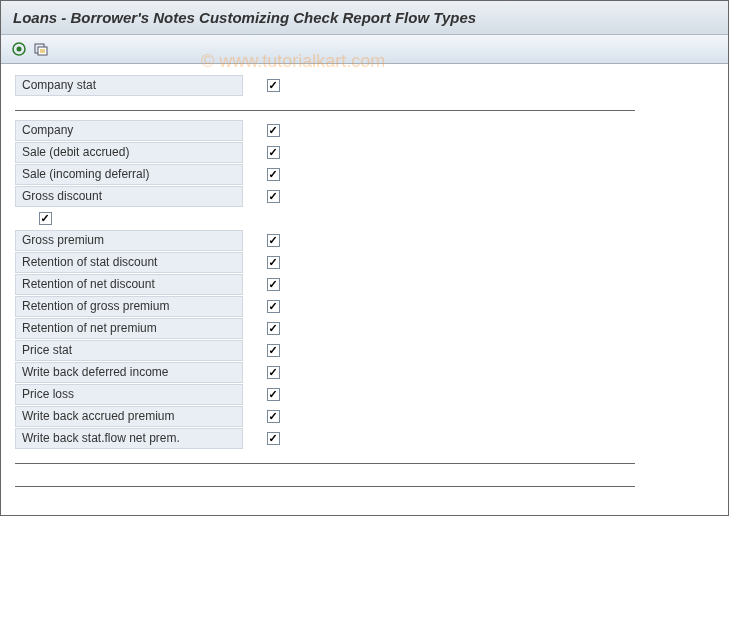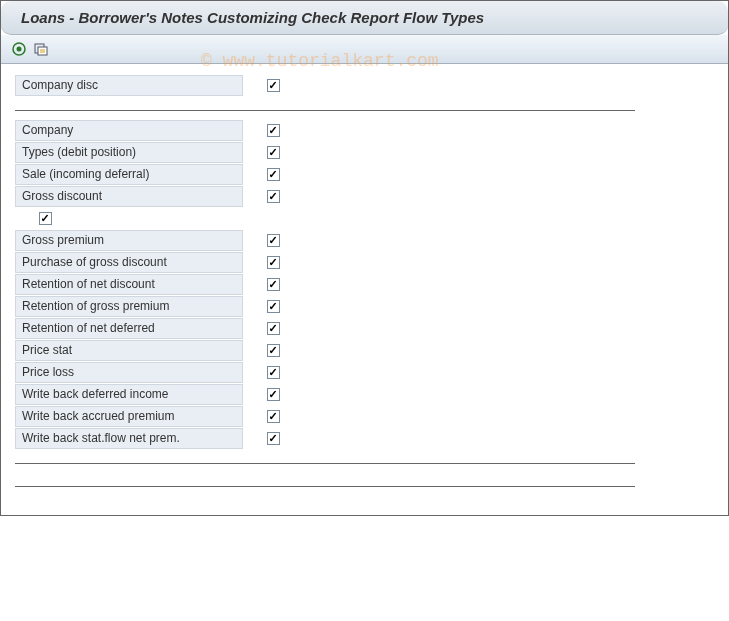--- a/index.html
+++ b/index.html
@@ -7,26 +7,25 @@
       font-family: Arial, Helvetica, sans-serif;
       font-size: 12px;
       background: #fff;
       width: 729px;
       border: 1px solid #666;
       position: relative;
     }
     .title-bar {
       background: linear-gradient(to bottom, #ecf0f4 0%, #d4dde6 100%);
       border-bottom: 1px solid #b0b8c0;
-      padding: 8px 20px;
+      padding: 8px 12px;
       font-size: 15px;
       font-weight: bold;
       font-style: italic;
       color: #333;
-      border-radius: 10px;
     }
     .toolbar {
       background: linear-gradient(to bottom, #f2f6fa 0%, #d8e2ec 100%);
       border-bottom: 1px solid #a5b0bb;
       padding: 6px 10px;
       display: flex;
       gap: 6px;
       align-items: center;
     }
     .toolbar-btn {
@@ -92,21 +91,21 @@
       width: 620px;
     }
     .gap { height: 6px; }
     .watermark {
       position: absolute;
       top: 50px;
       left: 200px;
       color: rgba(255,150,50,0.35);
       font-size: 18px;
       pointer-events: none;
-      font-family: Liberation Mono, monospace;
+      font-family: Liberation Sans, sans-serif;
     }
   </style>
 </head>
 <body>
 
 <div class="title-bar">Loans - Borrower's Notes Customizing Check Report Flow Types</div>
 
 <div class="toolbar">
   <span class="toolbar-btn">
     <svg width="14" height="14" viewBox="0 0 14 14">
@@ -123,37 +122,37 @@
     </svg>
   </span>
 </div>
 
 <div class="watermark">© www.tutorialkart.com</div>
 
 <div class="content">
 
   <div id="group1">
       <div class="row">
-        <div class="label-cell">Company disc</div>
+        <div class="label-cell">Company stat</div>
         <div class="input-cell">
           <span class="checkbox checked"></span>
         </div>
       </div>
     </div>
   <div class="gap"></div>
   <div class="divider"></div>
   <div id="group2">
       <div class="row">
         <div class="label-cell">Company</div>
         <div class="input-cell">
           <span class="checkbox checked"></span>
         </div>
       </div>
       <div class="row">
-        <div class="label-cell">Types (debit position)</div>
+        <div class="label-cell">Sale (debit accrued)</div>
         <div class="input-cell">
           <span class="checkbox checked"></span>
         </div>
       </div>
       <div class="row">
         <div class="label-cell">Sale (incoming deferral)</div>
         <div class="input-cell">
           <span class="checkbox checked"></span>
         </div>
       </div>
@@ -168,57 +167,57 @@
           <span class="checkbox checked"></span>
         </div>
       </div>
       <div class="row">
         <div class="label-cell">Gross premium</div>
         <div class="input-cell">
           <span class="checkbox checked"></span>
         </div>
       </div>
       <div class="row">
-        <div class="label-cell">Purchase of gross discount</div>
+        <div class="label-cell">Retention of stat discount</div>
         <div class="input-cell">
           <span class="checkbox checked"></span>
         </div>
       </div>
       <div class="row">
         <div class="label-cell">Retention of net discount</div>
         <div class="input-cell">
           <span class="checkbox checked"></span>
         </div>
       </div>
       <div class="row">
         <div class="label-cell">Retention of gross premium</div>
         <div class="input-cell">
           <span class="checkbox checked"></span>
         </div>
       </div>
       <div class="row">
-        <div class="label-cell">Retention of net deferred</div>
+        <div class="label-cell">Retention of net premium</div>
         <div class="input-cell">
           <span class="checkbox checked"></span>
         </div>
       </div>
       <div class="row">
         <div class="label-cell">Price stat</div>
         <div class="input-cell">
           <span class="checkbox checked"></span>
         </div>
       </div>
       <div class="row">
+        <div class="label-cell">Write back deferred income</div>
+        <div class="input-cell">
+          <span class="checkbox checked"></span>
+        </div>
+      </div>
+      <div class="row">
         <div class="label-cell">Price loss</div>
-        <div class="input-cell">
-          <span class="checkbox checked"></span>
-        </div>
-      </div>
-      <div class="row">
-        <div class="label-cell">Write back deferred income</div>
         <div class="input-cell">
           <span class="checkbox checked"></span>
         </div>
       </div>
       <div class="row">
         <div class="label-cell">Write back accrued premium</div>
         <div class="input-cell">
           <span class="checkbox checked"></span>
         </div>
       </div>

